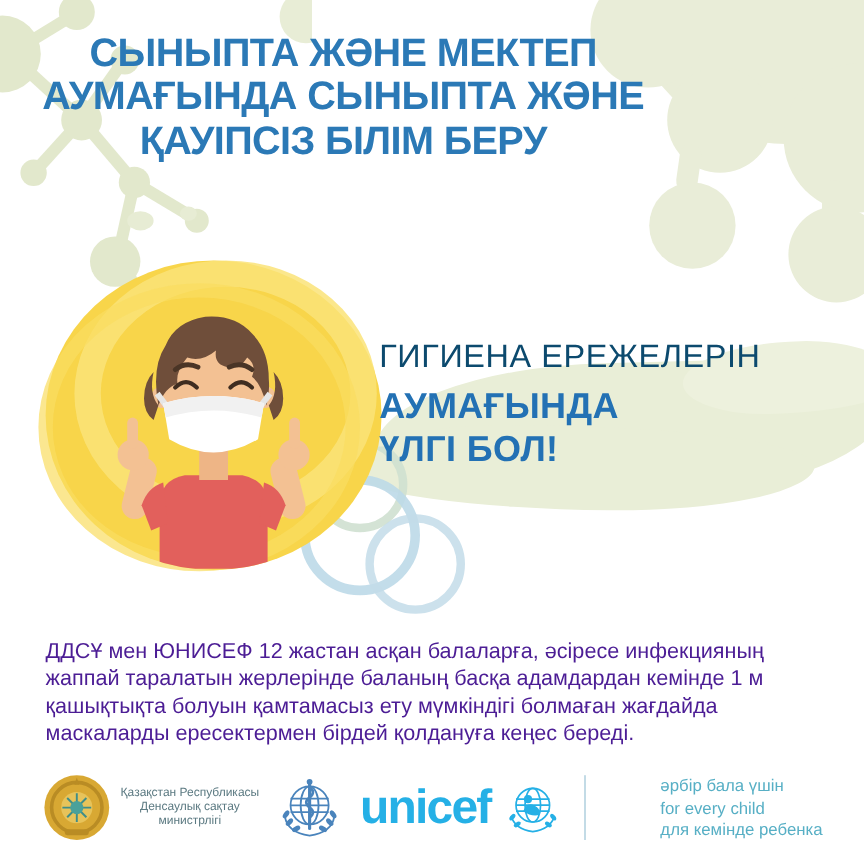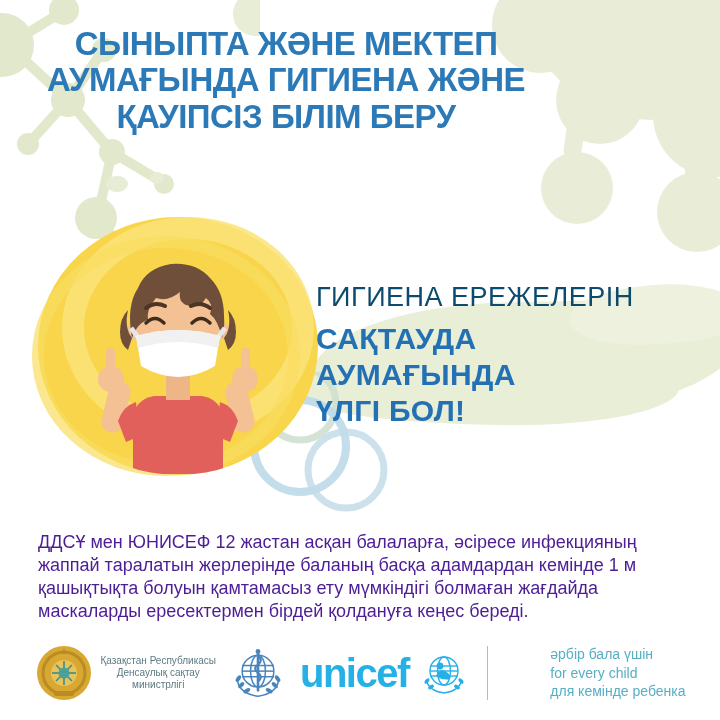--- a/index.html
+++ b/index.html
@@ -124,21 +124,21 @@
   <div class="brushstroke"></div>
 
   <svg class="rings" width="170" height="140" viewBox="0 0 170 140">
     <circle cx="62" cy="32" r="36" fill="none" stroke="#cfe0d0" stroke-width="7" opacity="0.9"></circle>
     <circle cx="62" cy="74" r="46" fill="none" stroke="#bdd9e8" stroke-width="8" opacity="0.9"></circle>
     <circle cx="108" cy="98" r="38" fill="none" stroke="#c3dce9" stroke-width="7" opacity="0.85"></circle>
   </svg>
 
   <div class="title">
     <div>СЫНЫПТА ЖӘНЕ МЕКТЕП</div>
-    <div>АУМАҒЫНДА ГИГИЕНА ЖӘНЕ</div>
+    <div>АУМАҒЫНДА СЫНЫПТА ЖӘНЕ</div>
     <div>ҚАУІПСІЗ БІЛІМ БЕРУ</div>
   </div>
 
   <svg class="hero" width="300" height="262" viewBox="0 0 300 262">
     <defs>
       <clipPath id="circleClip">
           <ellipse cx="150" cy="130" rx="140" ry="129"></ellipse>
         </clipPath>
     </defs>
 
@@ -181,21 +181,20 @@
       <path d="M112,124 L103,112" stroke="#e6e6e6" stroke-width="5"></path>
       <path d="M188,124 L197,112" stroke="#e6e6e6" stroke-width="5"></path>
 
       <path d="M108,120 Q150,108 192,120 L187,150 Q150,172 113,150 Z" fill="#ffffff"></path>
       <path d="M108,120 Q150,108 192,120 L190,132 Q150,120 110,132 Z" fill="#f1f1f1"></path>
     </g>
   </svg>
 
   <div class="message">
     <div class="intro">ГИГИЕНА ЕРЕЖЕЛЕРІН</div>
-    <div class="emph">САҚТАУДА</div>
     <div class="emph">АУМАҒЫНДА</div>
     <div class="emph">ҮЛГІ БОЛ!</div>
   </div>
 
   <div class="body-text">ДДСҰ мен ЮНИСЕФ 12 жастан асқан балаларға, әсіресе инфекцияның жаппай таралатын жерлерінде баланың басқа адамдардан кемінде 1 м қашықтықта болуын қамтамасыз ету мүмкіндігі болмаған жағдайда маскаларды ересектермен бірдей қолдануға кеңес береді.</div>
 
   <div class="footer">
 
     <div class="f-group">
       <svg width="58" height="58" viewBox="0 0 58 58">

